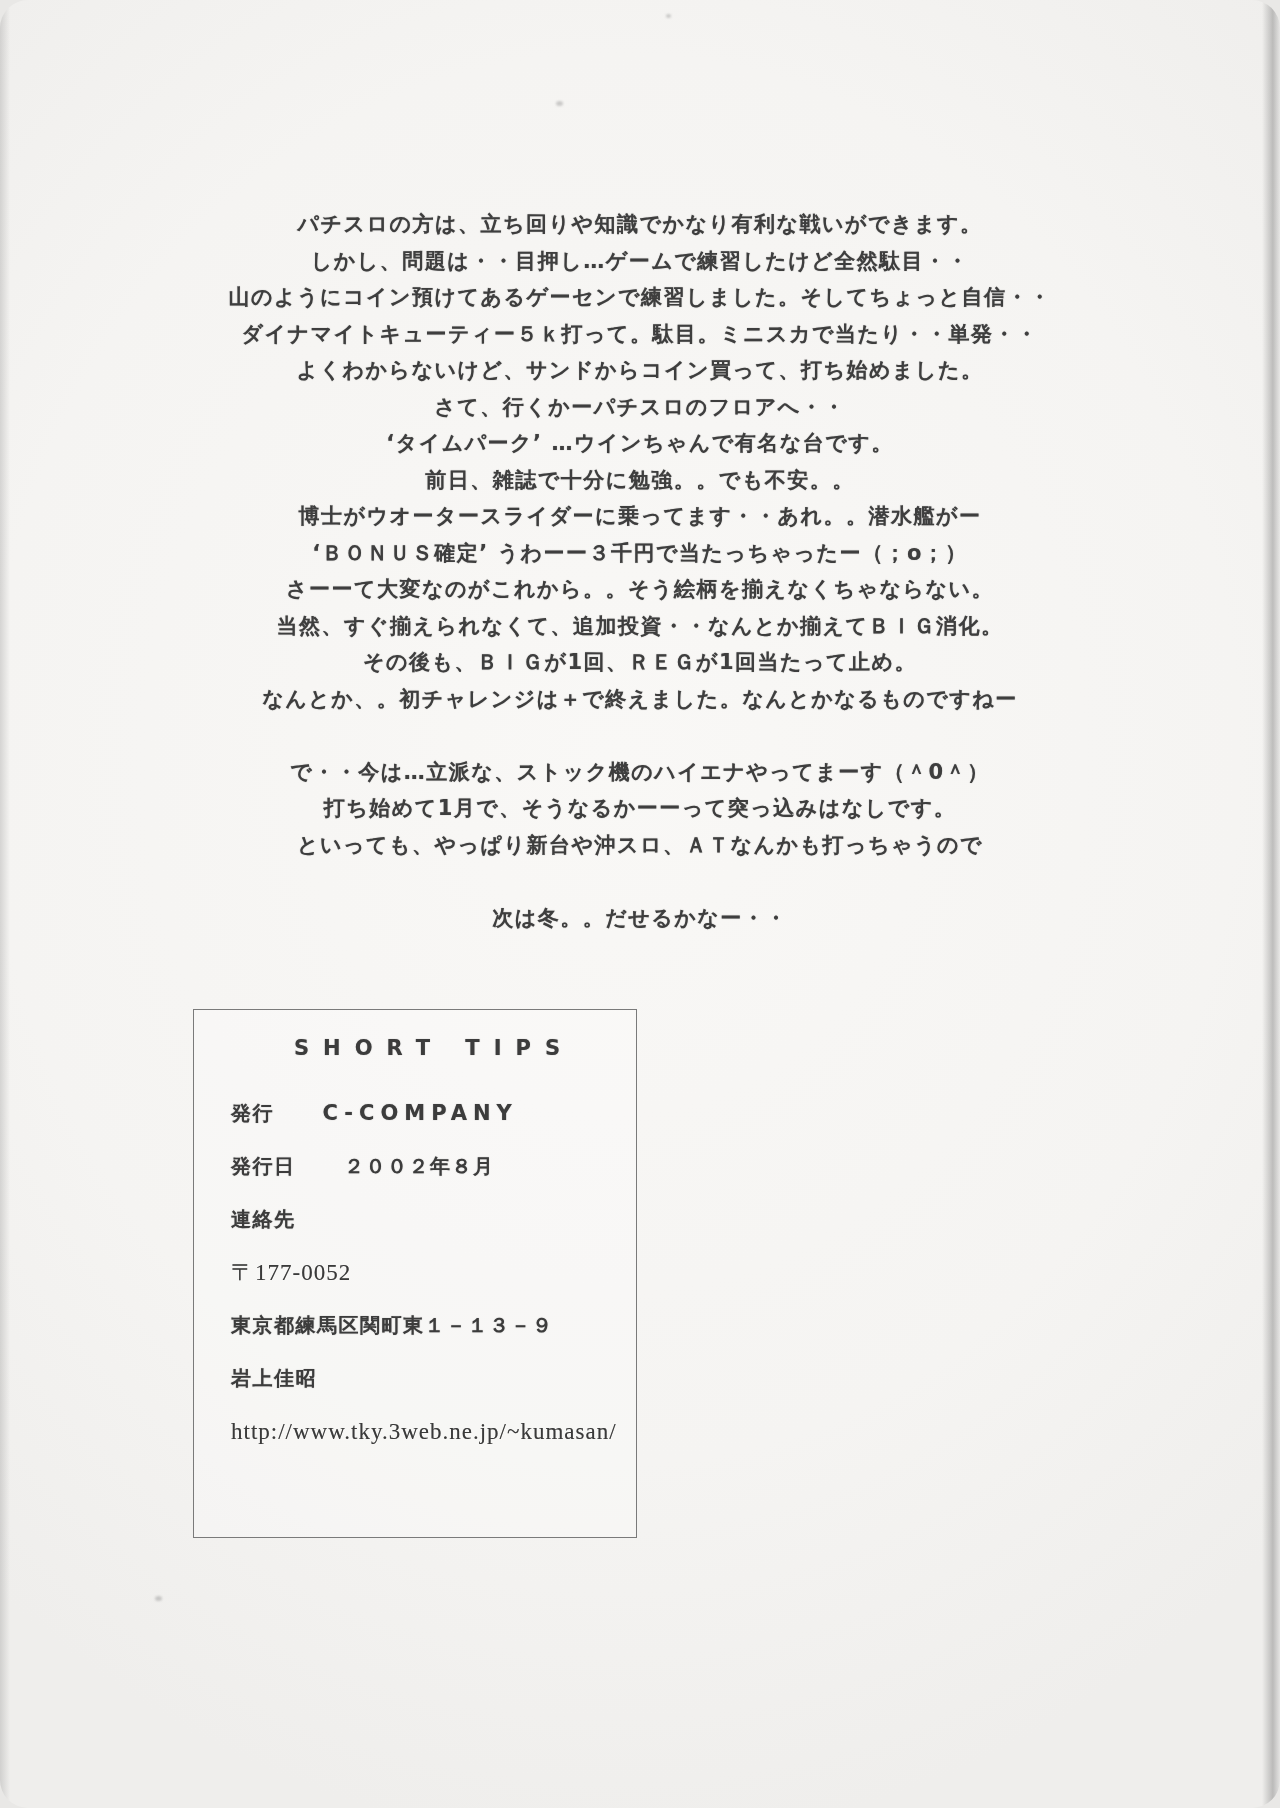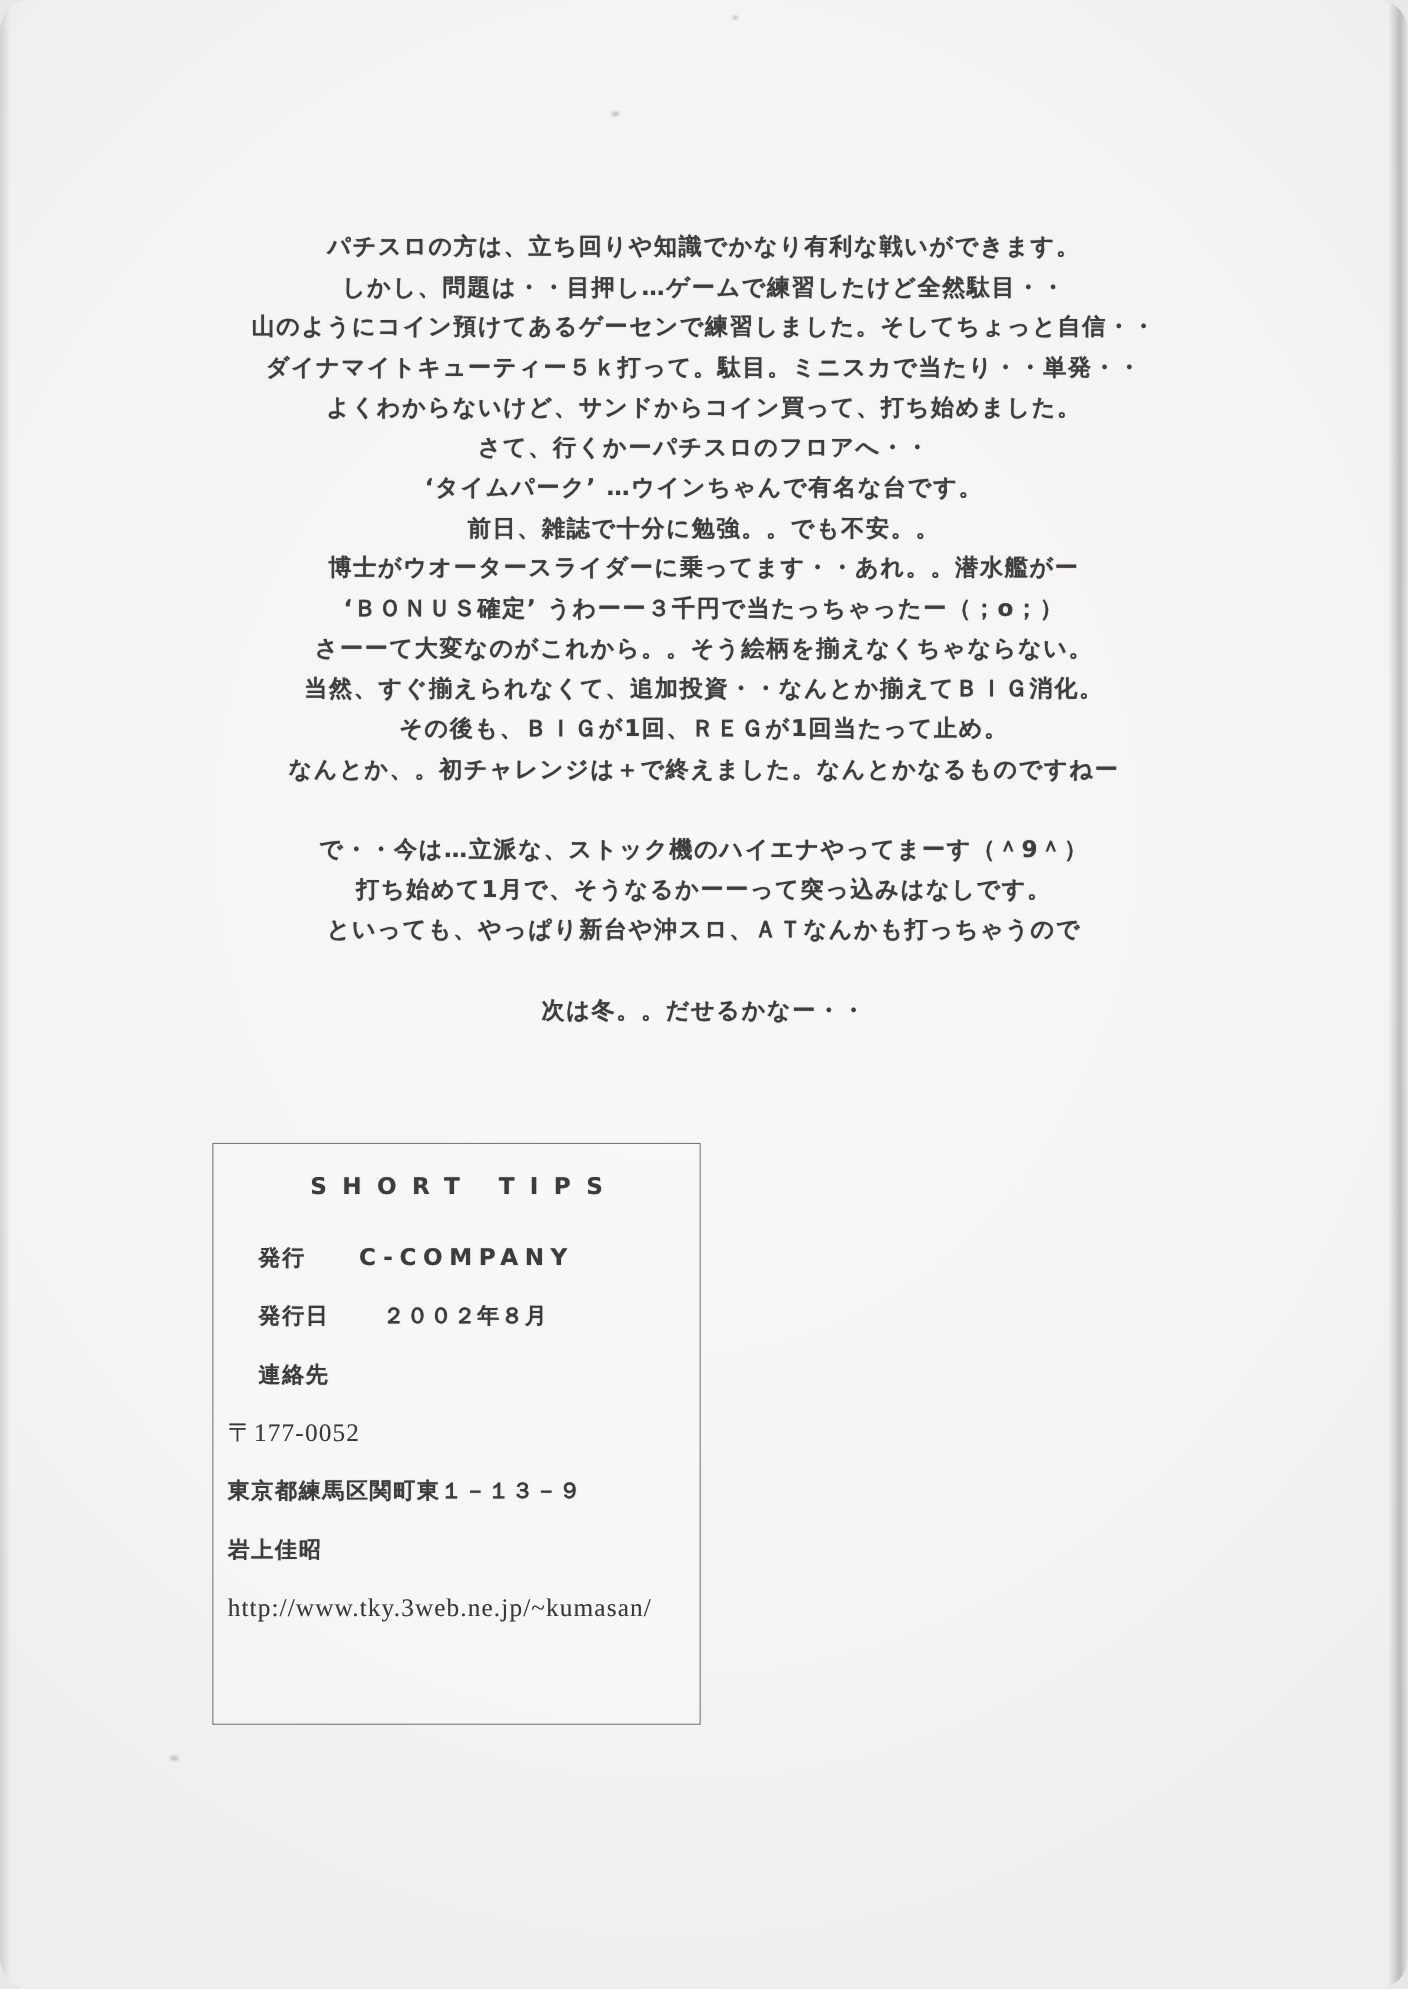--- a/index.html
+++ b/index.html
@@ -60,26 +60,27 @@
     letter-spacing: 1.5px;
     color: #3e3e3e;
     text-shadow: 0 0 1px rgba(64,64,64,0.55);
     white-space: nowrap;
   }
 
   
   .colophon {
     position: absolute;
     left: 193px;
-    top: 1039px;
+    top: 1009px;
     width: 444px;
     height: 529px;
     border: 1px solid #7a7a7a;
     box-sizing: border-box;
     background: rgba(255,255,255,0.25);
+    padding-left: 24px;
   }
   .c-title {
     margin: 24px 0 36px 0;
     height: 29px;
     line-height: 29px;
     text-align: center;
     font-size: 21px;
     font-weight: 700;
     letter-spacing: 14px;
     text-indent: 14px;
@@ -101,21 +102,21 @@
     text-shadow: 0 0 1px rgba(64,64,64,0.5);
   }
   .c-row.serif {
     font-family: "Liberation Serif", serif;
     font-weight: 400;
     font-size: 23px;
     letter-spacing: 1px;
     color: #3a3a3a;
     text-shadow: 0 0 0.5px rgba(64,64,64,0.4);
   }
-  .c-label { display: inline-block; margin-left: 28px; }
+  .c-label { display: inline-block; }
   .c-value { display: inline-block; margin-left: 40px; }
   .c-value.latin {
     letter-spacing: 6px;
     font-size: 21px;
   }
 </style>
 </head>
 <body>
 
 <div class="page">
@@ -137,21 +138,21 @@
       <span class="line">‘タイムパーク’ …ウインちゃんで有名な台です。</span>
       <span class="line">前日、雑誌で十分に勉強。。でも不安。。</span>
       <span class="line">博士がウオータースライダーに乗ってます・・あれ。。潜水艦がー</span>
       <span class="line">‘ＢＯＮＵＳ確定’ うわーー３千円で当たっちゃったー（；o；）</span>
       <span class="line">さーーて大変なのがこれから。。そう絵柄を揃えなくちゃならない。</span>
       <span class="line">当然、すぐ揃えられなくて、追加投資・・なんとか揃えてＢＩＧ消化。</span>
       <span class="line">その後も、ＢＩＧが1回、ＲＥＧが1回当たって止め。</span>
       <span class="line">なんとか、。初チャレンジは＋で終えました。なんとかなるものですねー</span>
     </p>
     <p class="para">
-      <span class="line">で・・今は…立派な、ストック機のハイエナやってまーす（＾9＾）</span>
+      <span class="line">で・・今は…立派な、ストック機のハイエナやってまーす（＾0＾）</span>
       <span class="line">打ち始めて1月で、そうなるかーーって突っ込みはなしです。</span>
       <span class="line">といっても、やっぱり新台や沖スロ、ＡＴなんかも打っちゃうので</span>
     </p>
     <p class="para">
       <span class="line">次は冬。。だせるかなー・・</span>
     </p>
   </main>
 
   <section class="colophon">
     <div class="c-title">SHORT TIPS</div>

